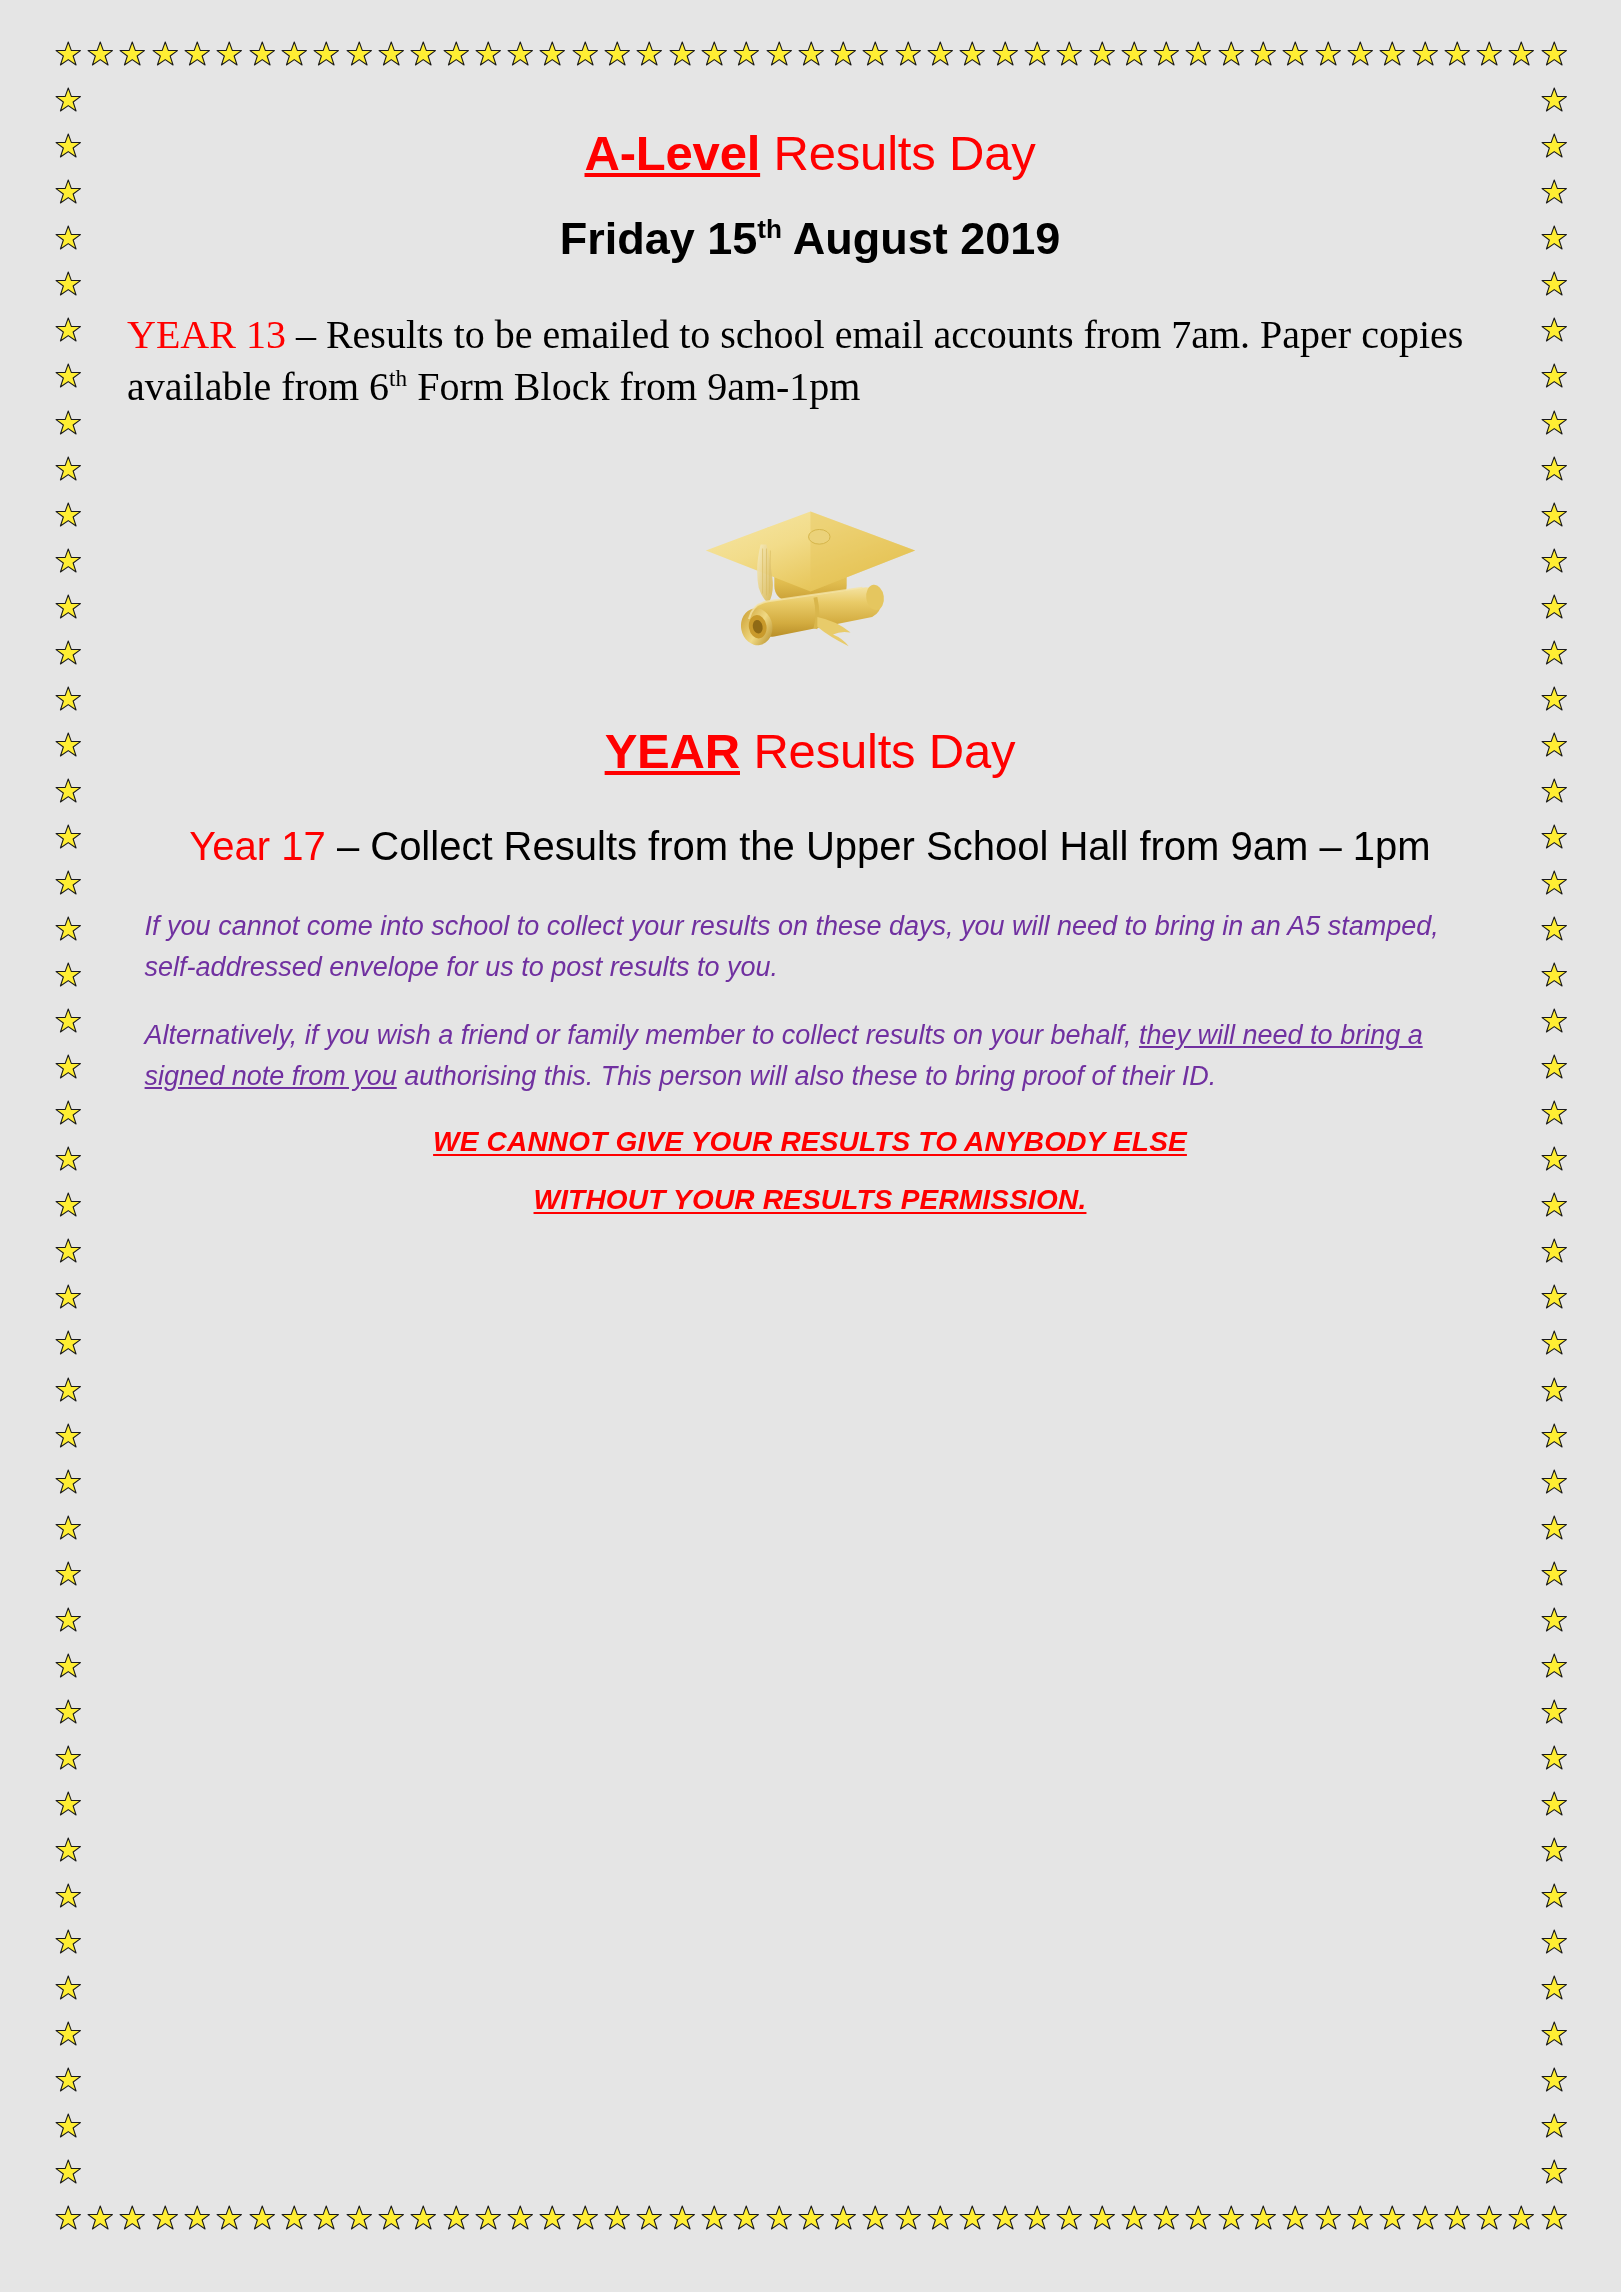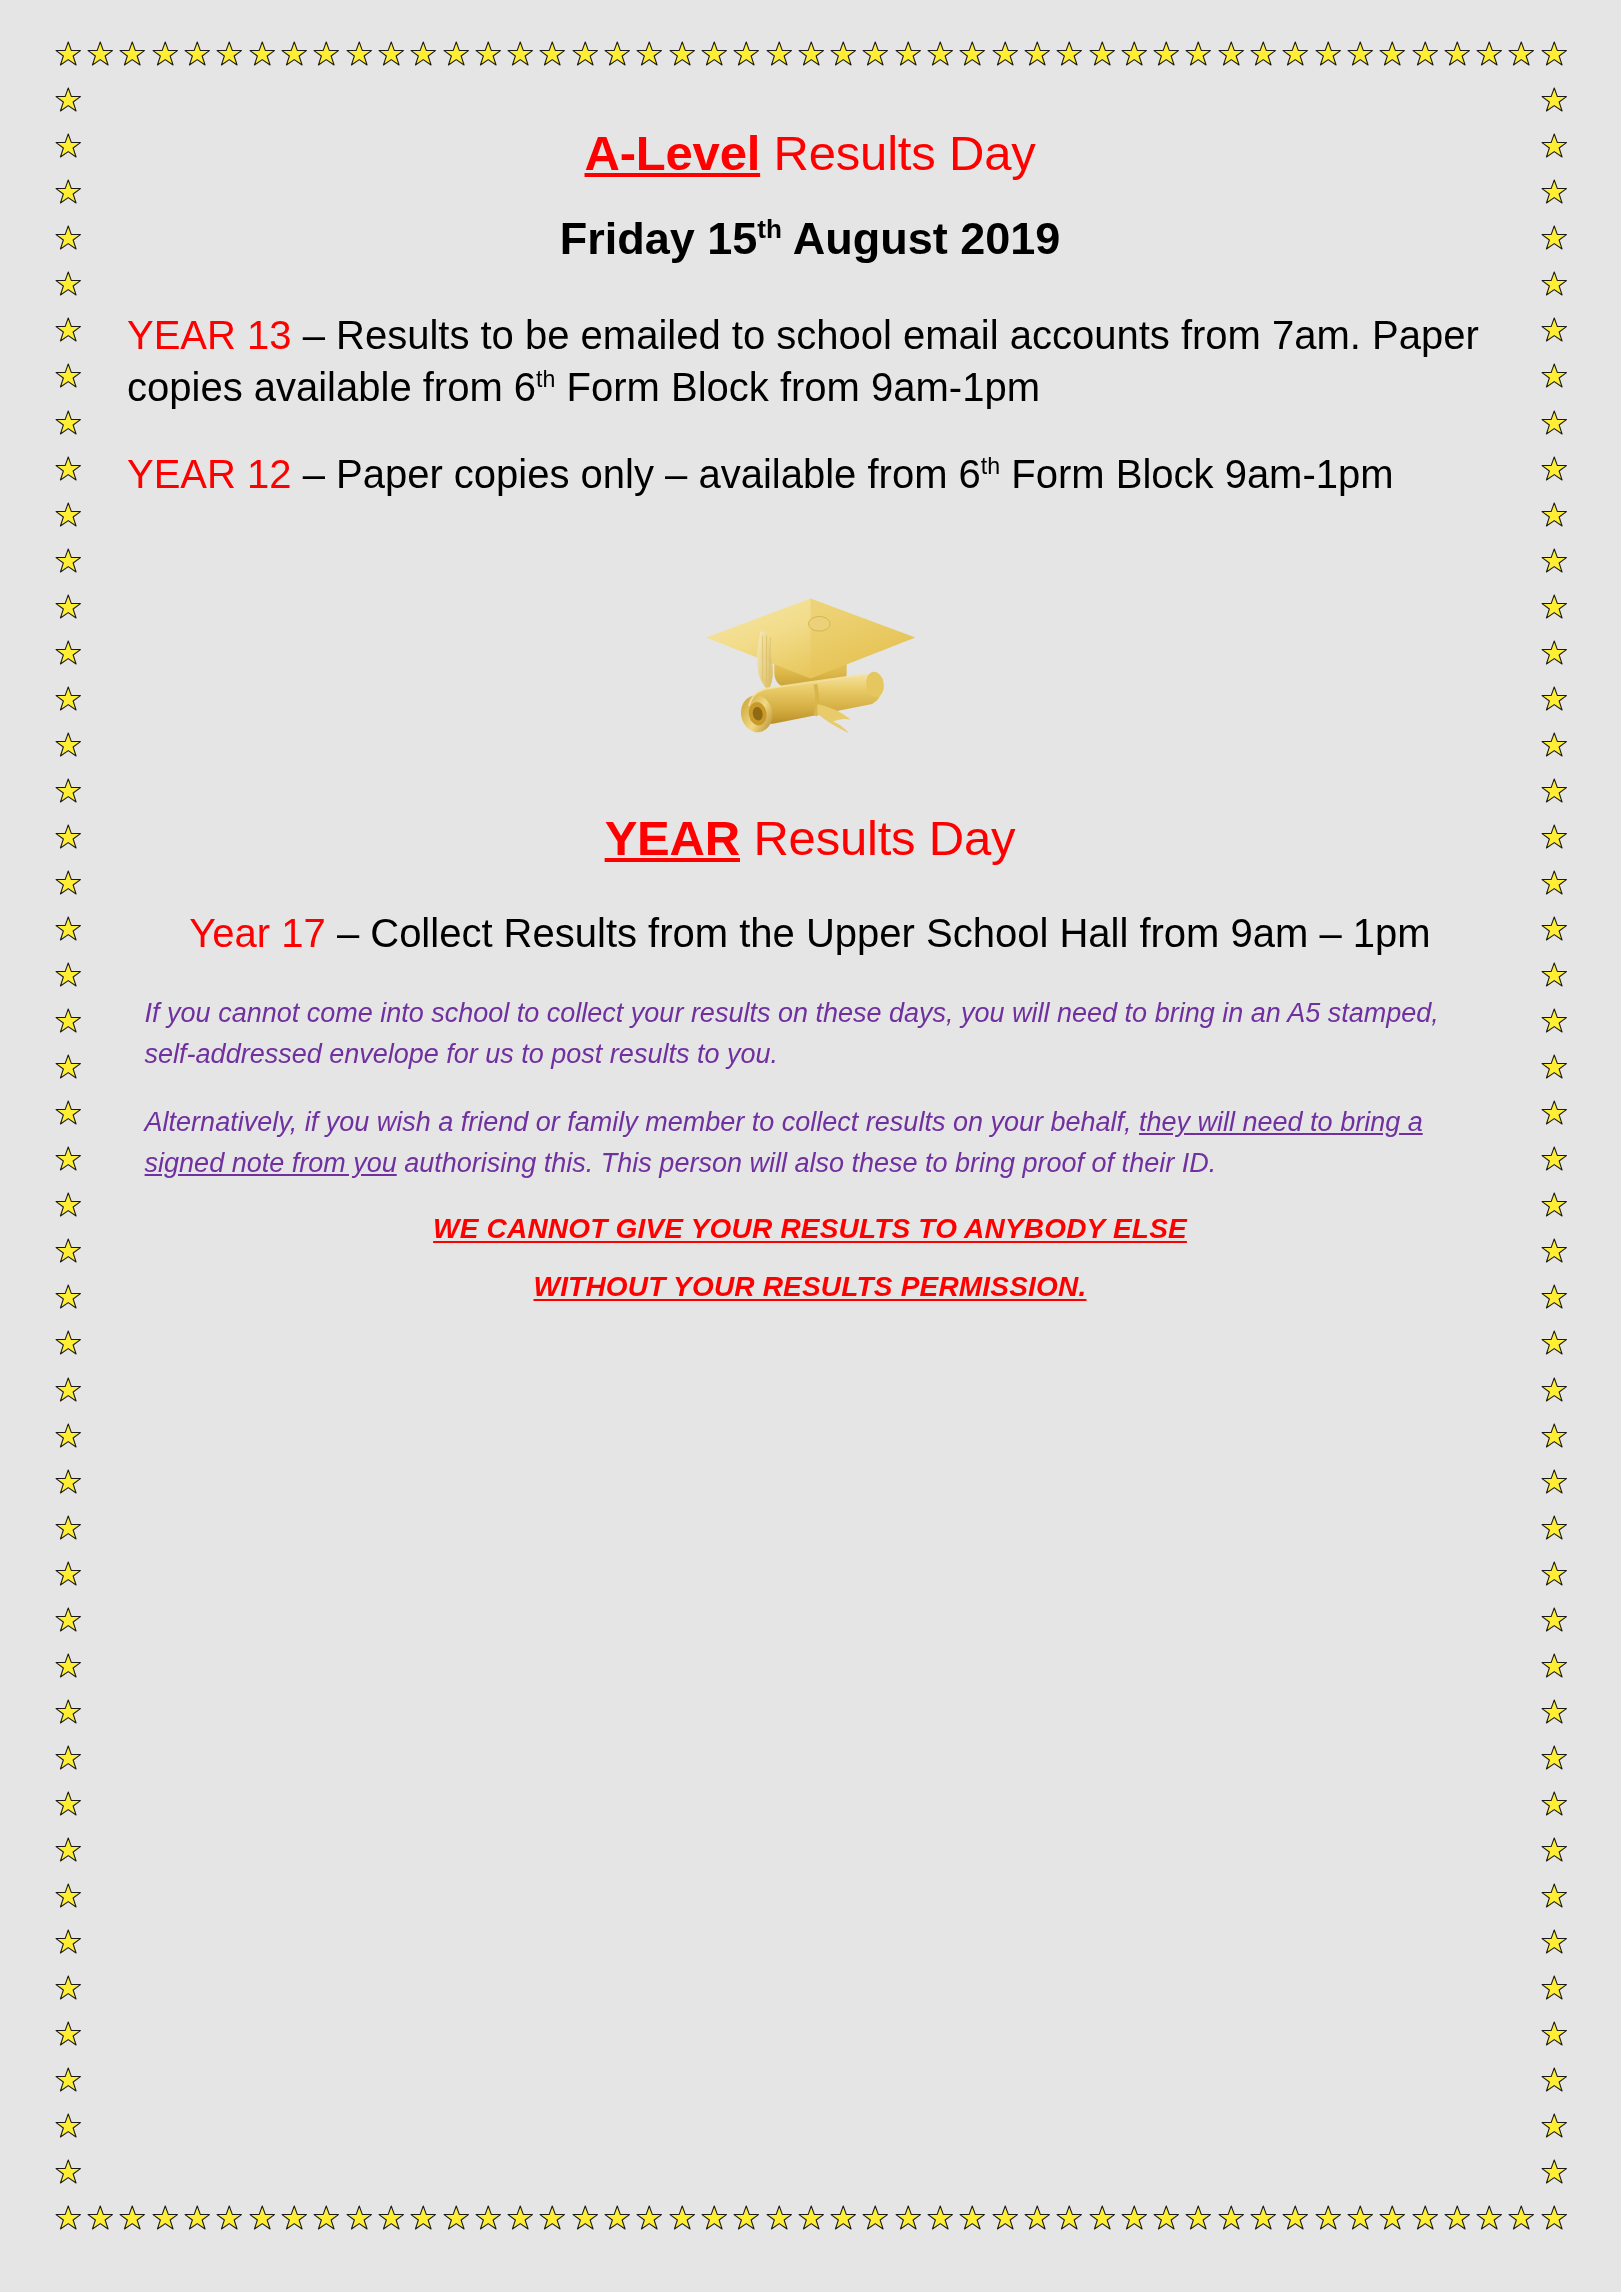--- a/index.html
+++ b/index.html
@@ -1077,27 +1077,24 @@
     <div>
 
       <p class="heading-red" style="margin-top:31px;">
         <span class="u">A-Level</span><span> Results Day</span>
       </p>
 
       <p class="heading-date" style="margin-top:29px;">
         <span>Friday 15</span><sup>th</sup><span> August 2019</span>
       </p>
 
-      <p class="body-line" style="margin-top:43px;">
+      <p class="body-line" style="margin-top:43px;font-family:Liberation Serif, serif;">
         <span class="year-red">YEAR 13</span><span> – Results to be emailed to school email accounts from 7am.  Paper copies available from 6</span><sup>th</sup><span> Form Block from 9am-1pm</span>
       </p>
 
-      <p class="body-line" style="margin-top:35px;">
-        <span class="year-red">YEAR 12</span><span> – Paper copies only – available from 6</span><sup>th</sup><span> Form Block 9am-1pm</span>
-      </p>
     </div>
 
     <div class="grad-wrap" style="margin-top:71px;">
       <span class="grad-img">
         <svg viewBox="0 0 230 180" xmlns="http://www.w3.org/2000/svg">
           <defs>
             <linearGradient id="gCapTop" x1="0" y1="0" x2="1" y2="1">
               <stop offset="0%" stop-color="#F6E7A8"></stop>
               <stop offset="38%" stop-color="#F2DC8A"></stop>
               <stop offset="70%" stop-color="#E8C85F"></stop>

